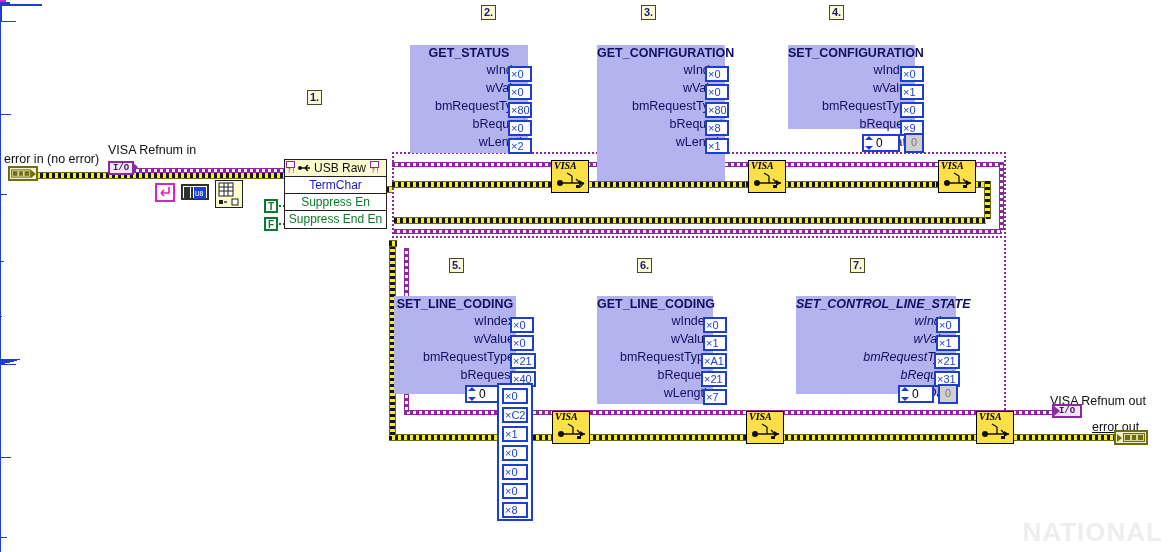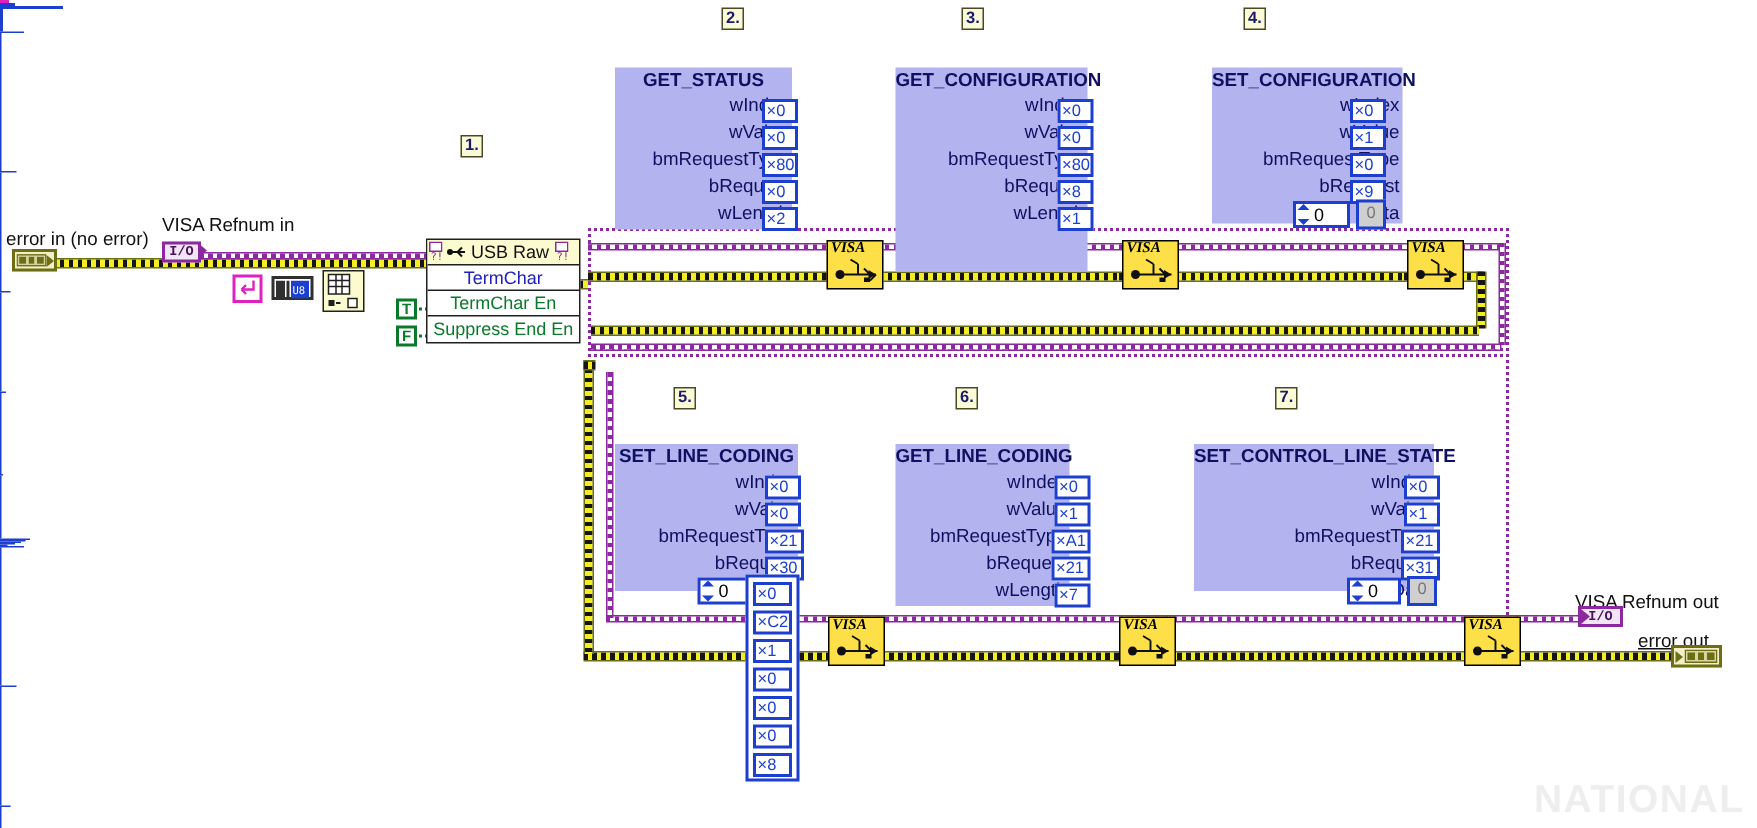--- a/index.html
+++ b/index.html
@@ -202,21 +202,21 @@
         <circle cx="2" cy="6" r="2" fill="#101010"></circle>
         <path d="M3 6 L12 6 M7 6 L10 3 M7 6 L10 9" stroke="#101010" stroke-width="1.4" fill="none"></path>
       </svg>
       <span class="lbl">USB Raw</span>
       <svg width="9" height="14" viewBox="0 0 9 14" style="margin-left:4px;">
         <rect x="0.5" y="0.5" width="8" height="6" fill="#fff" stroke="#8c28a0"></rect>
         <text x="1" y="12" font-size="7" fill="#8c28a0" font-family="monospace">?!</text>
       </svg>
     </div>
     <div class="prop blueprop">TermChar</div>
-    <div class="prop greenprop">TermChar En</div>
+    <div class="prop greenprop">Suppress En</div>
     <div class="prop greenprop">Suppress End En</div>
   </div>
 
   <div class="fnum" style="left:307px; top:90px;">1.</div>
   <div class="fnum" style="left:481px; top:5px;">2.</div>
   <div class="fnum" style="left:641px; top:5px;">3.</div>
   <div class="fnum" style="left:829px; top:5px;">4.</div>
   <div class="fnum" style="left:449px; top:258px;">5.</div>
   <div class="fnum" style="left:637px; top:258px;">6.</div>
   <div class="fnum" style="left:850px; top:258px;">7.</div>
@@ -304,21 +304,21 @@
   <div class="visa" style="left:748px; top:160px; width:38px; height:33px;">
     <div class="vtxt">VISA</div>
     <svg width="34" height="18" viewBox="0 0 34 18" style="display:block;margin-left:2px;">
       <circle cx="6" cy="12" r="3" fill="#101010"></circle>
       <path d="M8 12 L30 12 M18 12 L18 5 M18 5 L13 2 M26 12 L22 8" stroke="#101010" stroke-width="1.3" fill="none"></path>
       <polygon points="30,12 25,9 25,15" fill="#101010"></polygon>
       <rect x="22" y="14" width="4" height="3" fill="#101010"></rect>
     </svg>
   </div>
 
-  <div class="panel" style="left:808px; top:45px; width:127px; height:104px;">
+  <div class="panel" style="left:788px; top:45px; width:127px; height:84px;">
     <div class="ptitle">SET_CONFIGURATION</div>
     <div class="prow">
         <span class="plabel">wIndex</span>
       </div>
     <div class="prow">
         <span class="plabel">wValue</span>
       </div>
     <div class="prow">
         <span class="plabel">bmRequestType</span>
       </div>
@@ -345,42 +345,42 @@
   <div class="visa" style="left:938px; top:160px; width:38px; height:33px;">
     <div class="vtxt">VISA</div>
     <svg width="34" height="18" viewBox="0 0 34 18" style="display:block;margin-left:2px;">
       <circle cx="6" cy="12" r="3" fill="#101010"></circle>
       <path d="M8 12 L30 12 M18 12 L18 5 M18 5 L13 2 M26 12 L22 8" stroke="#101010" stroke-width="1.3" fill="none"></path>
       <polygon points="30,12 25,9 25,15" fill="#101010"></polygon>
       <rect x="22" y="14" width="4" height="3" fill="#101010"></rect>
     </svg>
   </div>
 
-  <div class="panel" style="left:410px; top:296px; width:122px; height:98px;">
+  <div class="panel" style="left:394px; top:296px; width:122px; height:98px;">
     <div class="ptitle">SET_LINE_CODING</div>
     <div class="prow">
         <span class="plabel">wIndex</span>
       </div>
     <div class="prow">
         <span class="plabel">wValue</span>
       </div>
     <div class="prow">
         <span class="plabel">bmRequestType</span>
       </div>
     <div class="prow">
         <span class="plabel">bRequest</span>
       </div>
     <div class="prow">
         <span class="plabel">Data</span>
       </div>
   </div>
   <div class="hexc" style="left:510px; top:317px; width:24px;">×0</div>
   <div class="hexc" style="left:510px; top:335px; width:24px;">×0</div>
   <div class="hexc" style="left:510px; top:353px; width:26px;">×21</div>
-  <div class="hexc" style="left:510px; top:371px; width:26px;">×30</div>
+  <div class="hexc" style="left:510px; top:371px; width:26px;">×40</div>
   <div class="spin" style="left:465px; top:385px; width:36px;">
     <span class="arrows">
         <i class="up"></i>
         <i class="dn"></i>
       </span>
     <span class="val">0</span>
   </div>
 
   <div class="arrbox" style="left:497px; top:383px; width:36px; height:138px;">
     <div class="hexc" style="left:3px;  top:3px;   width:26px;">×0</div>
@@ -429,21 +429,21 @@
   <div class="visa" style="left:746px; top:411px; width:38px; height:33px;">
     <div class="vtxt">VISA</div>
     <svg width="34" height="18" viewBox="0 0 34 18" style="display:block;margin-left:2px;">
       <circle cx="6" cy="12" r="3" fill="#101010"></circle>
       <path d="M8 12 L30 12 M18 12 L18 5 M18 5 L13 2 M26 12 L22 8" stroke="#101010" stroke-width="1.3" fill="none"></path>
       <polygon points="30,12 25,9 25,15" fill="#101010"></polygon>
       <rect x="22" y="14" width="4" height="3" fill="#101010"></rect>
     </svg>
   </div>
 
-  <div class="panel" style="left:796px; top:296px; width:160px; height:98px;">
+  <div class="panel" style="left:796px; top:296px; width:160px; height:98px;font-style:italic;">
     <div class="ptitle">SET_CONTROL_LINE_STATE</div>
     <div class="prow">
         <span class="plabel">wIndex</span>
       </div>
     <div class="prow">
         <span class="plabel">wValue</span>
       </div>
     <div class="prow">
         <span class="plabel">bmRequestType</span>
       </div>

